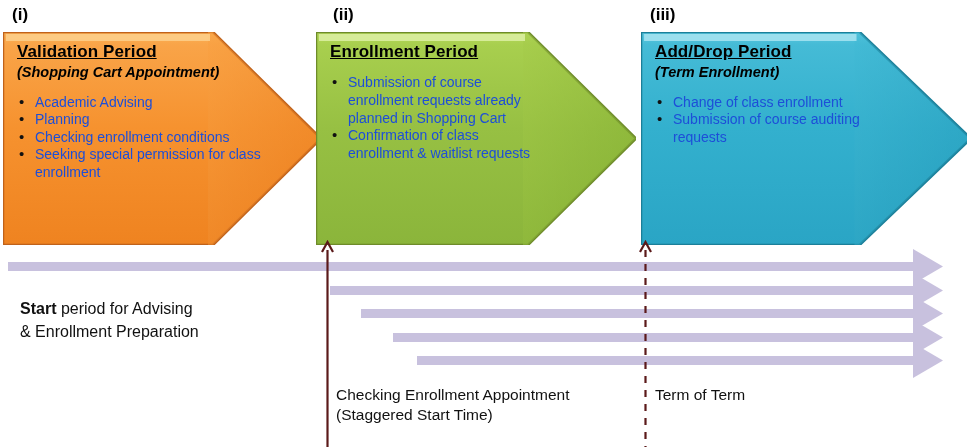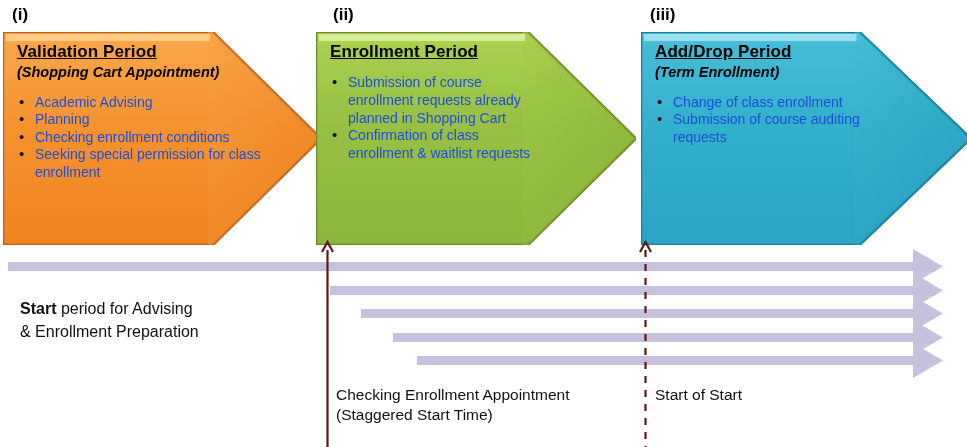--- a/index.html
+++ b/index.html
@@ -286,16 +286,16 @@
     <span style="font-weight:bold;">Start</span><span> period for Advising</span><br>
     <span>&amp; Enrollment Preparation</span>
   </div>
 
   <div class="caption" style="left:336px; top:385px; width:300px;">
     <div>Checking Enrollment Appointment</div>
     <div>(Staggered Start Time)</div>
   </div>
 
   <div class="caption" style="left:655px; top:385px; width:220px;">
-    <div>Start of Start</div>
+    <div>Term of Term</div>
   </div>
 
 </div>
 
 </body></html>

